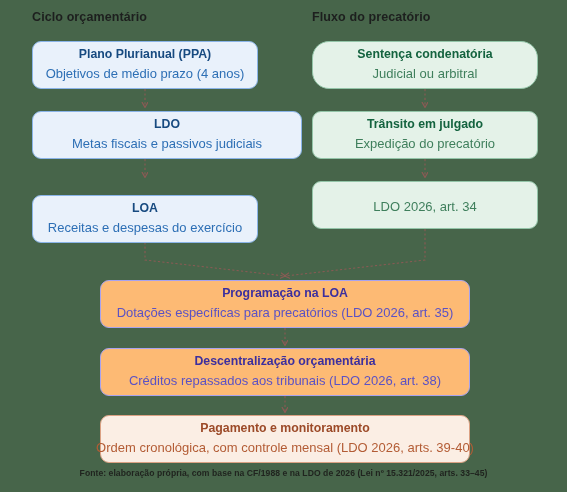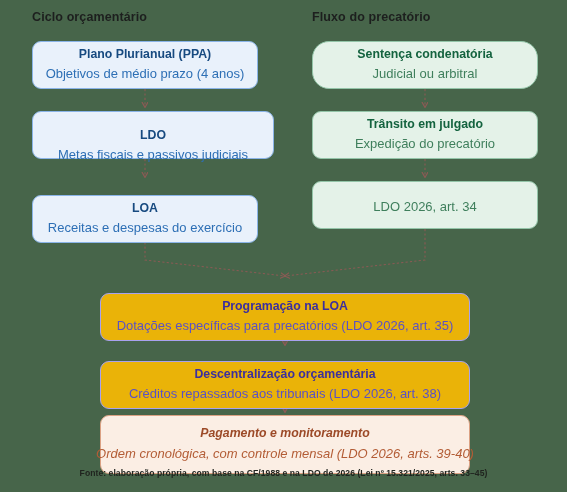--- a/index.html
+++ b/index.html
@@ -38,21 +38,21 @@
     position: absolute;
     box-sizing: border-box;
     border-radius: 9px;
     border-width: 1.3px;
     border-style: solid;
     display: flex;
     flex-direction: column;
     align-items: center;
     justify-content: center;
     text-align: center;
-    padding: 16px 8px;
+    padding: 4px 8px;
   }
   .node .n-title {
     font-size: 12.3px;
     font-weight: bold;
     line-height: 1.25;
     white-space: nowrap;
   }
   .node .n-sub {
     font-size: 13px;
     font-weight: normal;
@@ -69,23 +69,22 @@
   .node.blue .n-sub   { color: #2d6fb5; }
   
   .node.green {
     background: #e4f2e8;
     border-color: #93c5a8;
   }
   .node.green .n-title { color: #14633f; }
   .node.green .n-sub   { color: #3f7f5c; }
   
   .node.purple {
-    background: #eab308;
+    background: #fdba74;
     border-color: #a8a2ee;
-    margin-top: 13px;
   }
   .node.purple .n-title { color: #3c2f9e; }
   .node.purple .n-sub   { color: #5b52c4; }
   
   .node.orange {
     background: #fbeee4;
     border-color: #dba183;
   }
   .node.orange .n-title { color: #9c4a28; }
   .node.orange .n-sub   { color: #b35c35; }
@@ -130,21 +129,21 @@
 
   <div class="col-title" style="left:32px; top:10px; width:226px;">Ciclo orçamentário</div>
 
   <div class="col-title" style="left:312px; top:10px; width:226px;">Fluxo do precatório</div>
 
   <div class="node blue" style="left:32px; top:41px; width:226px; height:48px;">
     <div class="n-title">Plano Plurianual (PPA)</div>
     <div class="n-sub">Objetivos de médio prazo (4 anos)</div>
   </div>
 
-  <div class="node blue" style="left:32px; top:111px; width:242px; height:48px;justify-content:space-between;">
+  <div class="node blue" style="left:32px; top:111px; width:270px; height:48px;">
     <div class="n-title">LDO</div>
     <div class="n-sub">Metas fiscais e passivos judiciais</div>
   </div>
 
   <div class="node blue" style="left:32px; top:181px; width:226px; height:48px;margin-top:14px;">
     <div class="n-title">LOA</div>
     <div class="n-sub">Receitas e despesas do exercício</div>
   </div>
 
   <div class="node green" style="left:312px; top:41px; width:226px; height:48px;border-radius:17px;">
@@ -164,20 +163,20 @@
   <div class="node purple" style="left:100px; top:280px; width:370px; height:48px;">
     <div class="n-title">Programação na LOA</div>
     <div class="n-sub">Dotações específicas para precatórios (LDO 2026, art. 35)</div>
   </div>
 
   <div class="node purple" style="left:100px; top:348px; width:370px; height:48px;">
     <div class="n-title">Descentralização orçamentária</div>
     <div class="n-sub">Créditos repassados aos tribunais (LDO 2026, art. 38)</div>
   </div>
 
-  <div class="node orange" style="left:100px; top:415px; width:370px; height:59px;font-style:italic;">
+  <div class="node orange" style="left:100px; top:415px; width:370px; height:48px;">
     <div class="n-title">Pagamento e monitoramento</div>
     <div class="n-sub">Ordem cronológica, com controle mensal (LDO 2026, arts. 39-40)</div>
   </div>
 
   <div class="footnote" style="top:468px;">Fonte: elaboração própria, com base na CF/1988 e na LDO de 2026 (Lei nº 15.321/2025, arts. 33–45)</div>
 
 </div>
 
 </body></html>

